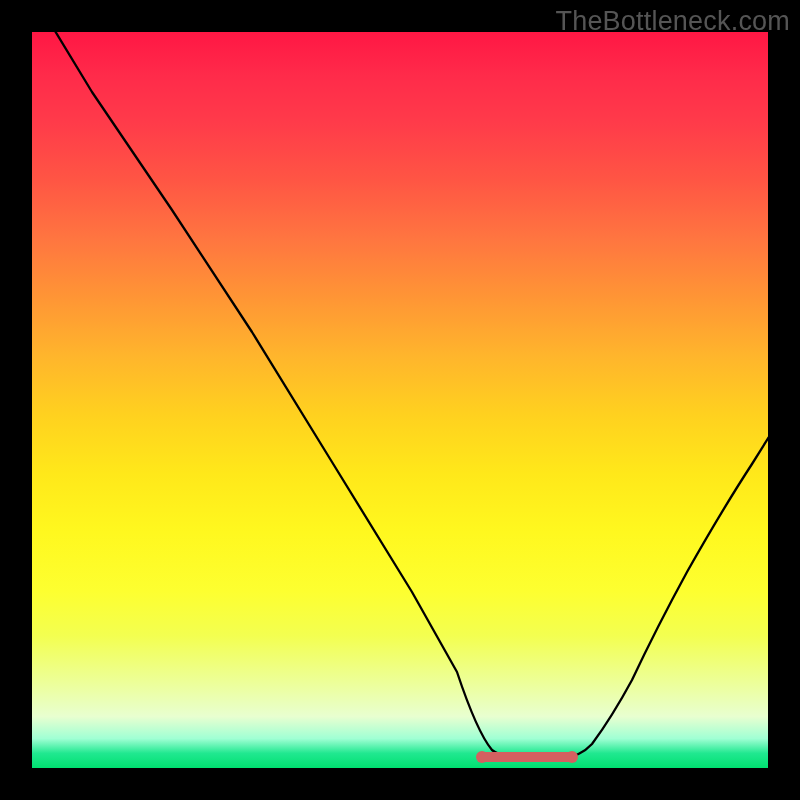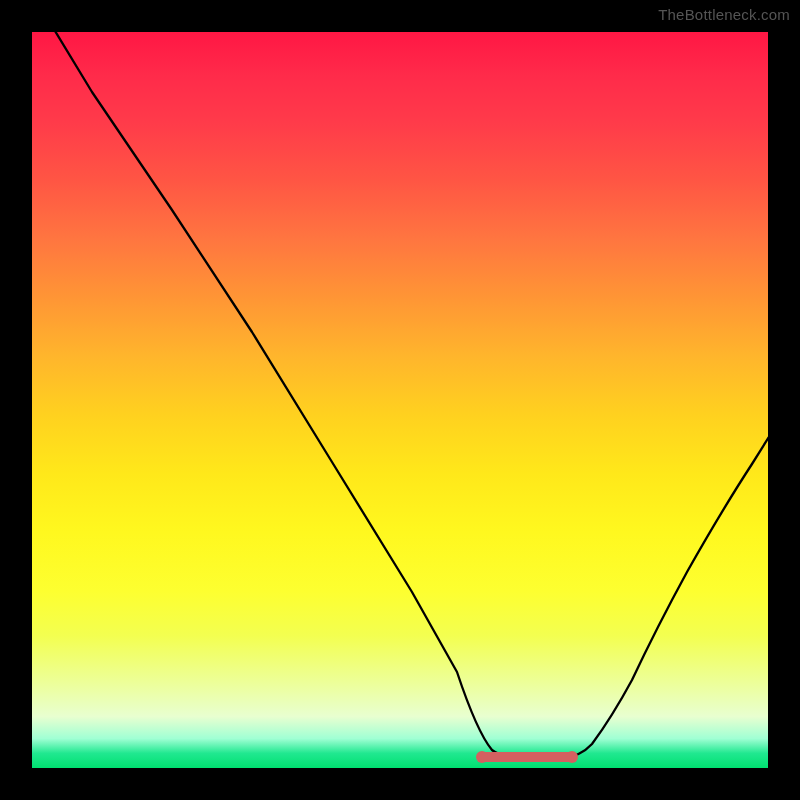--- a/index.html
+++ b/index.html
@@ -9,21 +9,21 @@
     background: #000;
     position: relative;
     font-family: Arial, sans-serif;
     overflow: hidden;
   }
   .attribution {
     position: absolute;
     top: 6px;
     right: 10px;
     color: #555;
-    font-size: 15px;
+    font-size: 27px;
     font-weight: 400;
     z-index: 10;
     letter-spacing: 0.2px;
   }
   .plot-area {
     position: absolute;
     left: 32px;
     top: 32px;
     width: 736px;
     height: 736px;

